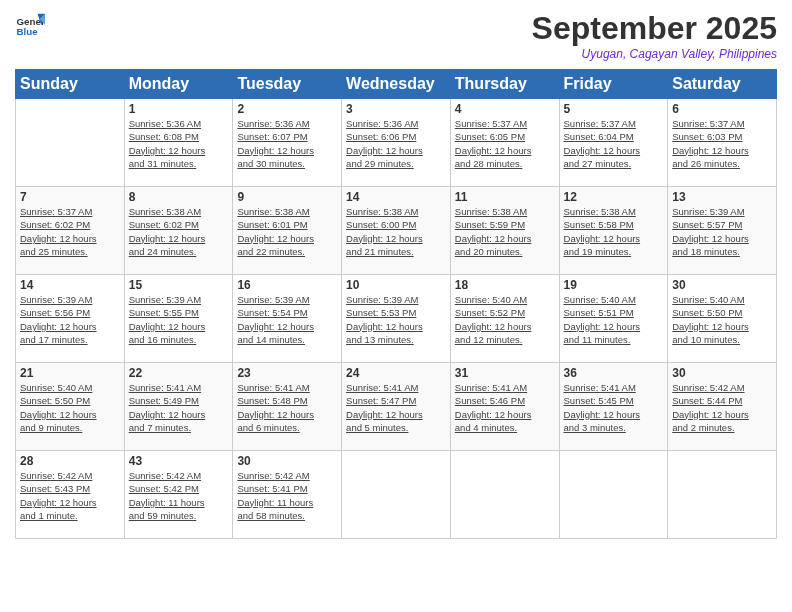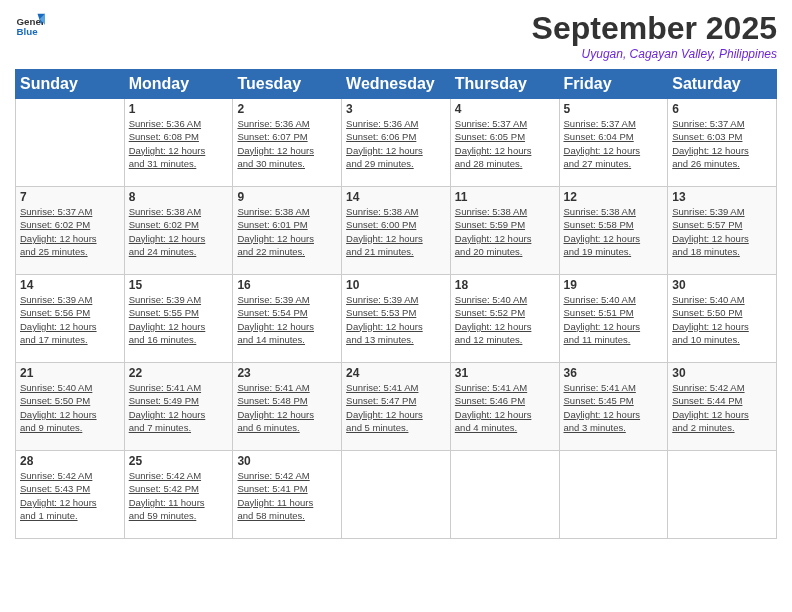--- a/index.html
+++ b/index.html
@@ -322,21 +322,21 @@
         </tr>
         <tr>
           <td>
             <span class="day-number">28</span>
             <div class="day-info" style="white-space: pre-line;">Sunrise: 5:42 AM
 Sunset: 5:43 PM
 Daylight: 12 hours
 and 1 minute.</div>
           </td>
           <td>
-            <span class="day-number">25</span>
+            <span class="day-number">43</span>
             <div class="day-info" style="white-space: pre-line;">Sunrise: 5:42 AM
 Sunset: 5:42 PM
 Daylight: 11 hours
 and 59 minutes.</div>
           </td>
           <td>
             <span class="day-number">30</span>
             <div class="day-info" style="white-space: pre-line;">Sunrise: 5:42 AM
 Sunset: 5:41 PM
 Daylight: 11 hours

